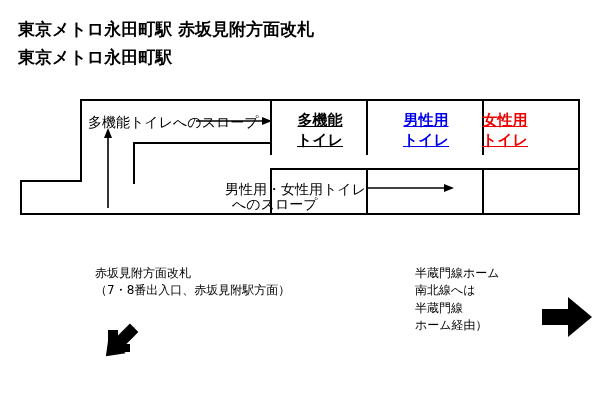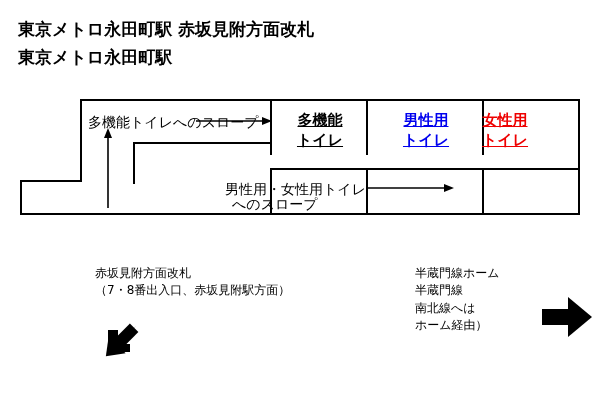--- a/index.html
+++ b/index.html
@@ -169,22 +169,22 @@
       <polygon points="44,8 26,26 26,12 16,12 16,34 38,34 38,26 24,26"></polygon>
     </g>
     <g fill="#000" transform="rotate(45 28 24)">
       <rect x="22" y="4" width="12" height="26"></rect>
       <polygon points="16,28 40,28 28,44"></polygon>
     </g>
   </svg>
 
   <div class="caption" id="cap-right">
     <div>半蔵門線ホーム</div>
+    <div>南北線へは</div>
     <div>半蔵門線</div>
-    <div>南北線へは</div>
     <div>ホーム経由）</div>
   </div>
 
   <svg class="big-arrow" style="left:540px; top:295px;" width="54" height="44" viewBox="0 0 54 44">
     <g fill="#000">
       <rect x="2" y="14" width="28" height="16"></rect>
       <polygon points="28,2 52,22 28,42"></polygon>
     </g>
   </svg>
 

